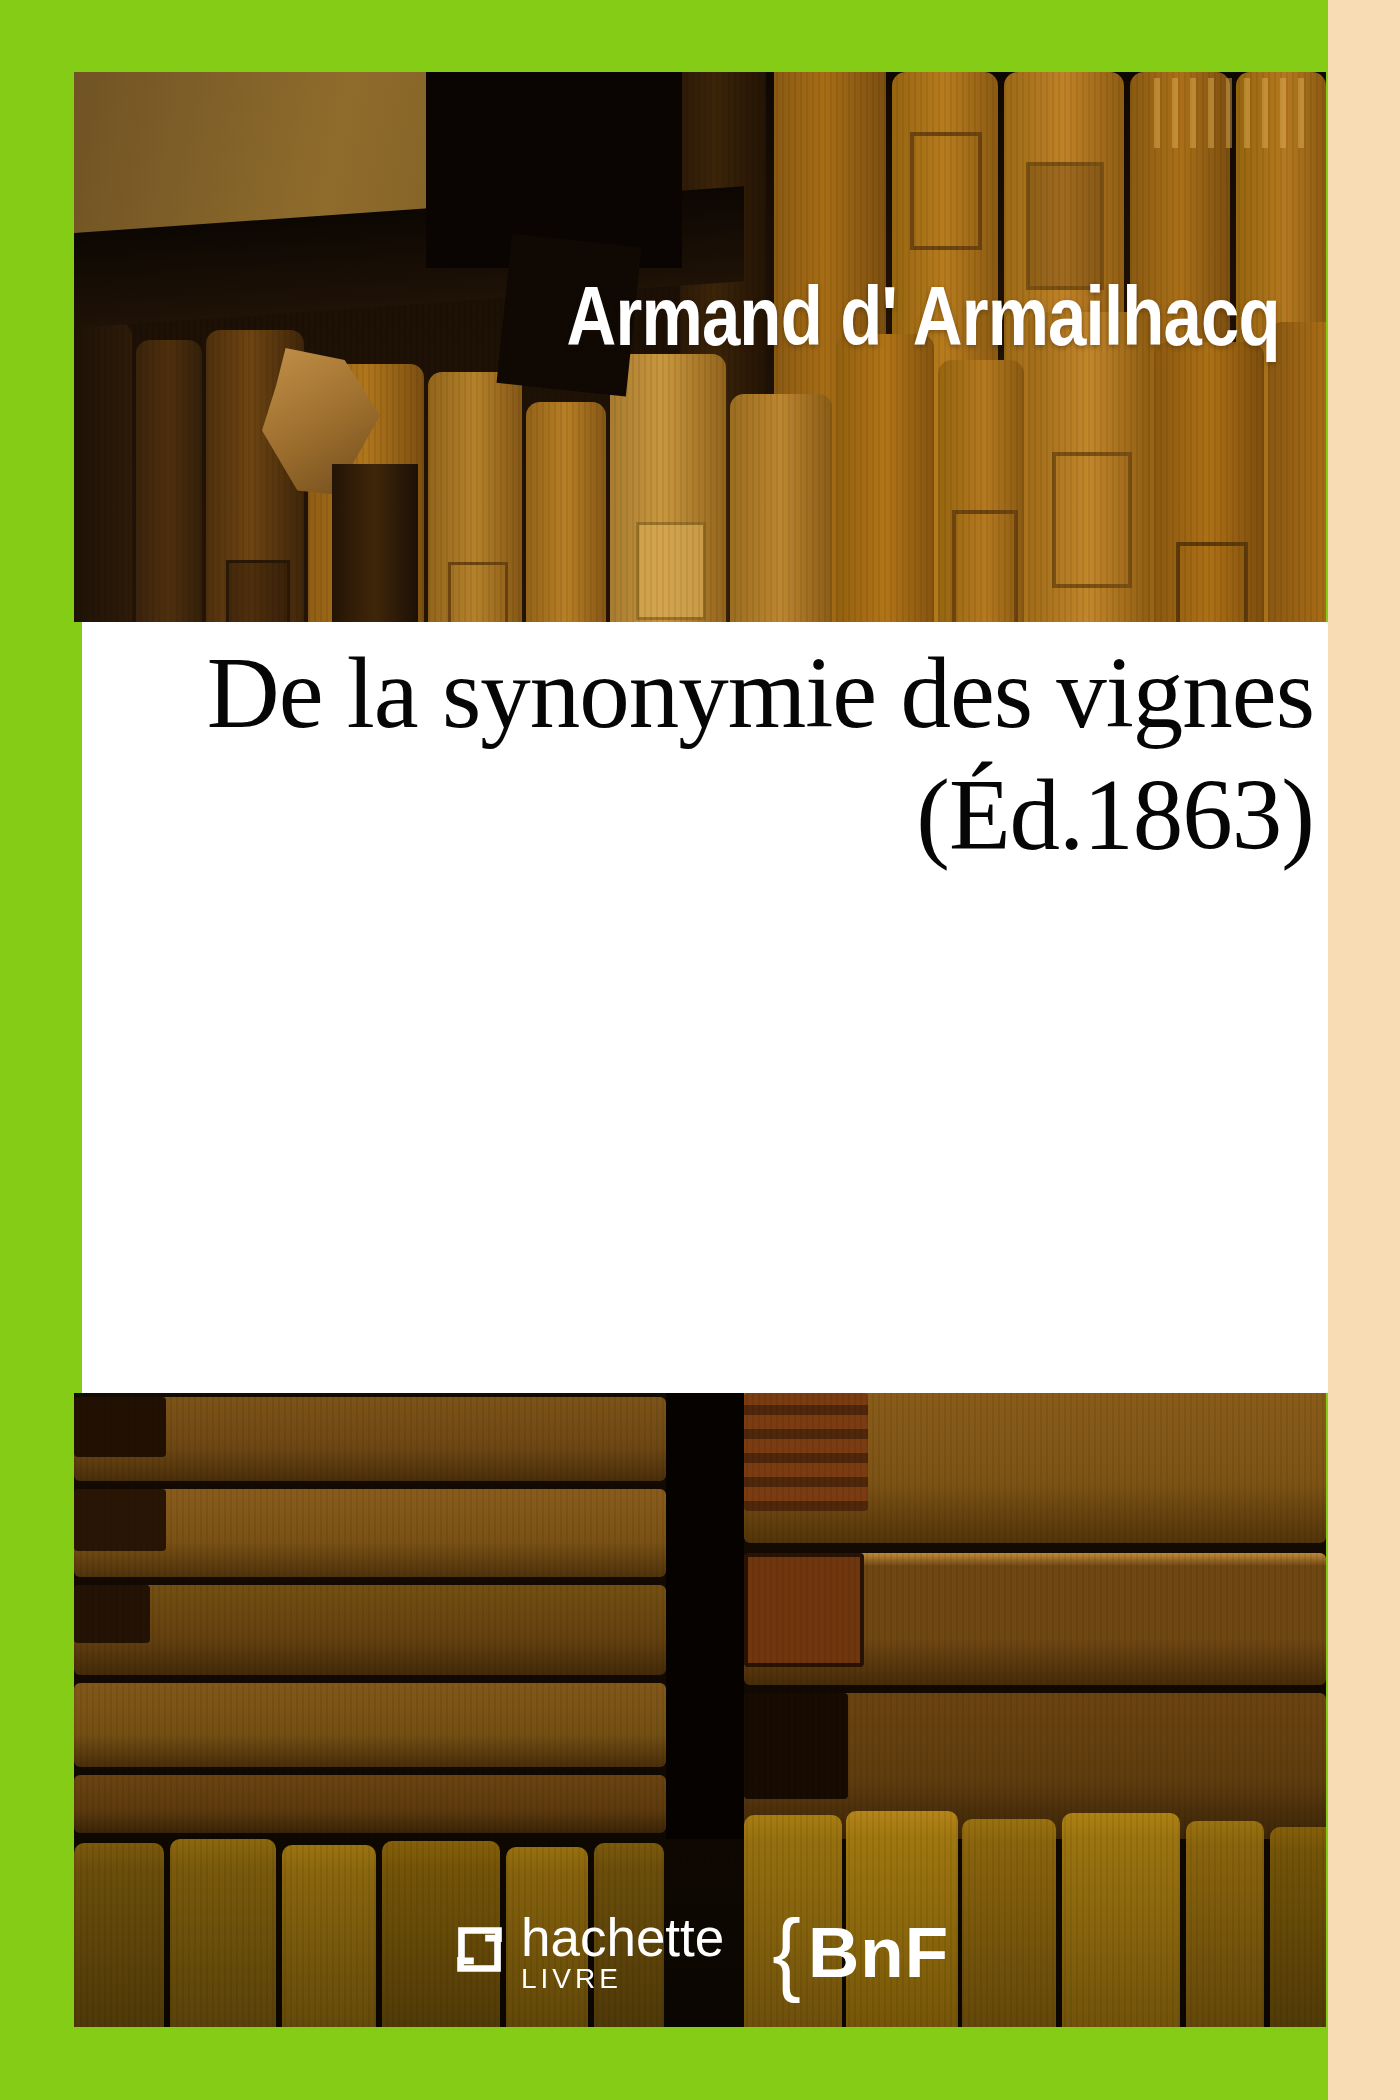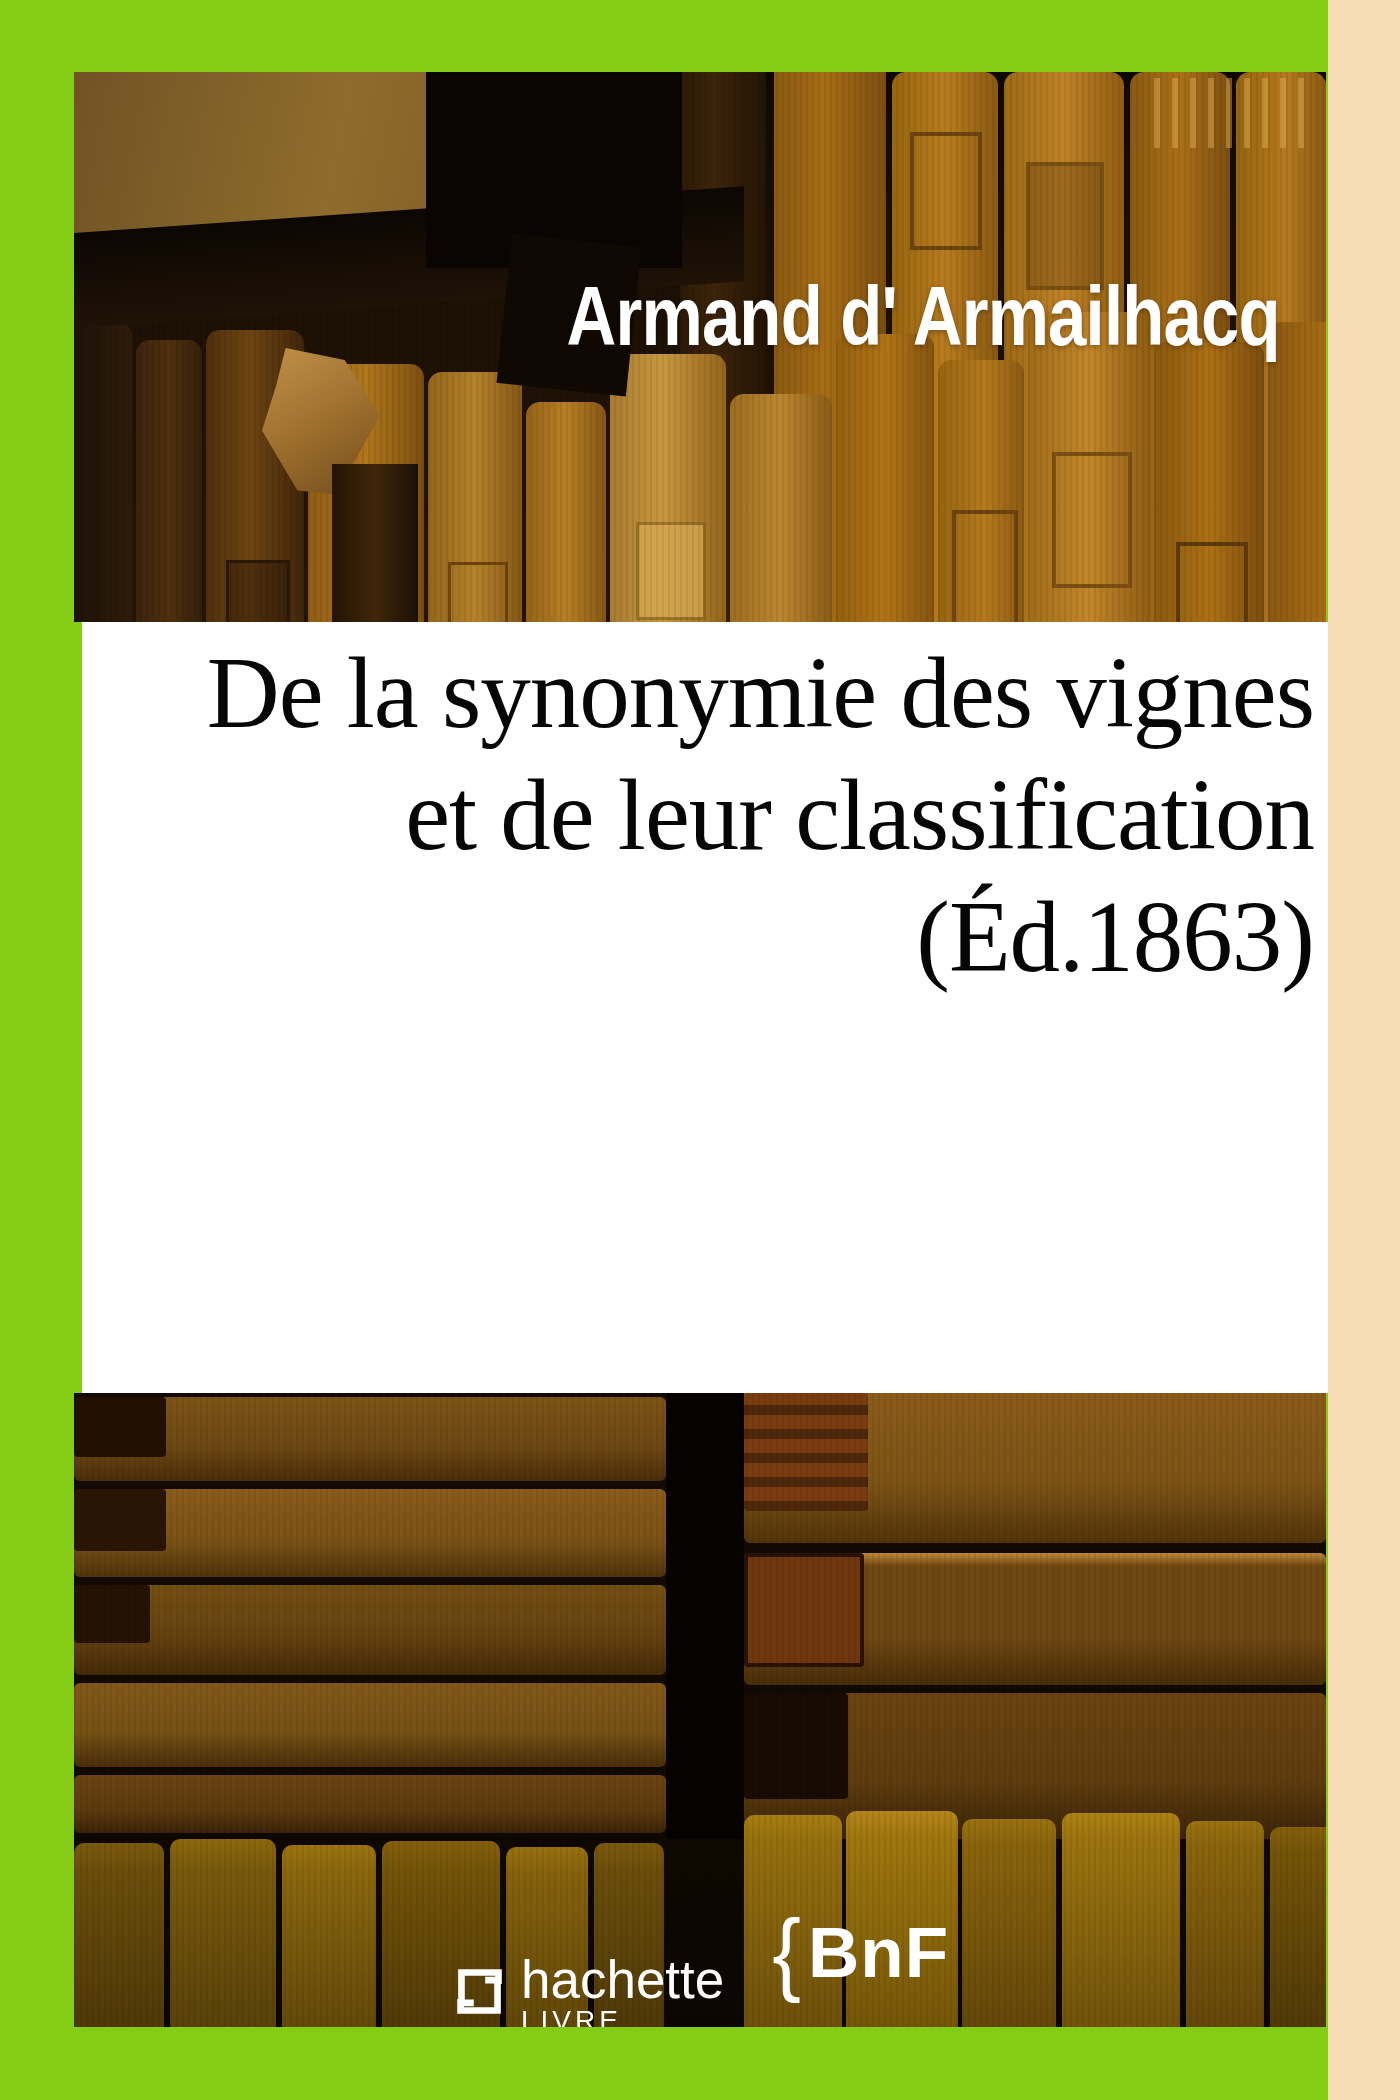--- a/index.html
+++ b/index.html
@@ -45,21 +45,21 @@
   .gilt{position:absolute;left:1080px;top:6px;width:160px;height:70px;z-index:3;opacity:.8;
         background:repeating-linear-gradient(90deg,rgba(230,180,90,.55) 0 6px,rgba(0,0,0,0) 6px 18px);}
 
   
   .row{position:absolute;border-radius:6px;}
   .speckle{background-image:repeating-linear-gradient(45deg,rgba(214,164,82,.16) 0 3px,rgba(0,0,0,0) 3px 9px);}
 
   
   .logos{position:absolute;left:0;right:0;top:516px;display:flex;justify-content:center;
         align-items:flex-start;gap:48px;z-index:9;color:#fff;}
-  .hachette-group{display:flex;gap:13px;align-items:flex-start;margin-top:42px;}
+  .hachette-group{display:flex;gap:13px;align-items:flex-start;}
   .hachette-group svg{margin-top:13px;}
   .hachette-word{font-size:53px;line-height:57px;font-weight:500;letter-spacing:0;}
   .livre-word{font-size:28px;line-height:30px;font-weight:400;letter-spacing:4px;margin-top:-2px;}
   .bnf-group{display:flex;align-items:flex-start;gap:7px;margin-top:8px;}
   .bnf-brace{font-size:86px;line-height:70px;font-weight:300;transform:scaleY(1.08);display:inline-block;}
   .bnf-word{font-size:71px;line-height:71px;font-weight:600;letter-spacing:1px;}
 </style>
 </head>
 <body>
 
@@ -113,21 +113,20 @@
     <div class="tongue"></div>
     <div class="curl"></div>
     <div class="pillar"></div>
 
     <div class="author">Armand d' Armailhacq</div>
   </div>
 
   <div class="band">
     <div class="title-block">
       <div>De la synonymie des vignes</div>
-      <div>et de leur classification</div>
       <div>(Éd.1863)</div>
     </div>
   </div>
 
   <div class="photo photo-bottom">
 
     <div class="row speckle" style="left:0;top:4px;width:592px;height:84px;background:linear-gradient(180deg,#7d5418,#6d4713 60%,#4a2e0a);">
       <div class="lbl" style="left:22px;top:12px;width:92px;height:60px;background:#221103;border-radius:4px;"></div>
     </div>
     <div class="row speckle" style="left:0;top:96px;width:592px;height:88px;background:linear-gradient(180deg,#8a5c1c,#7a5115 60%,#4f330b);">

